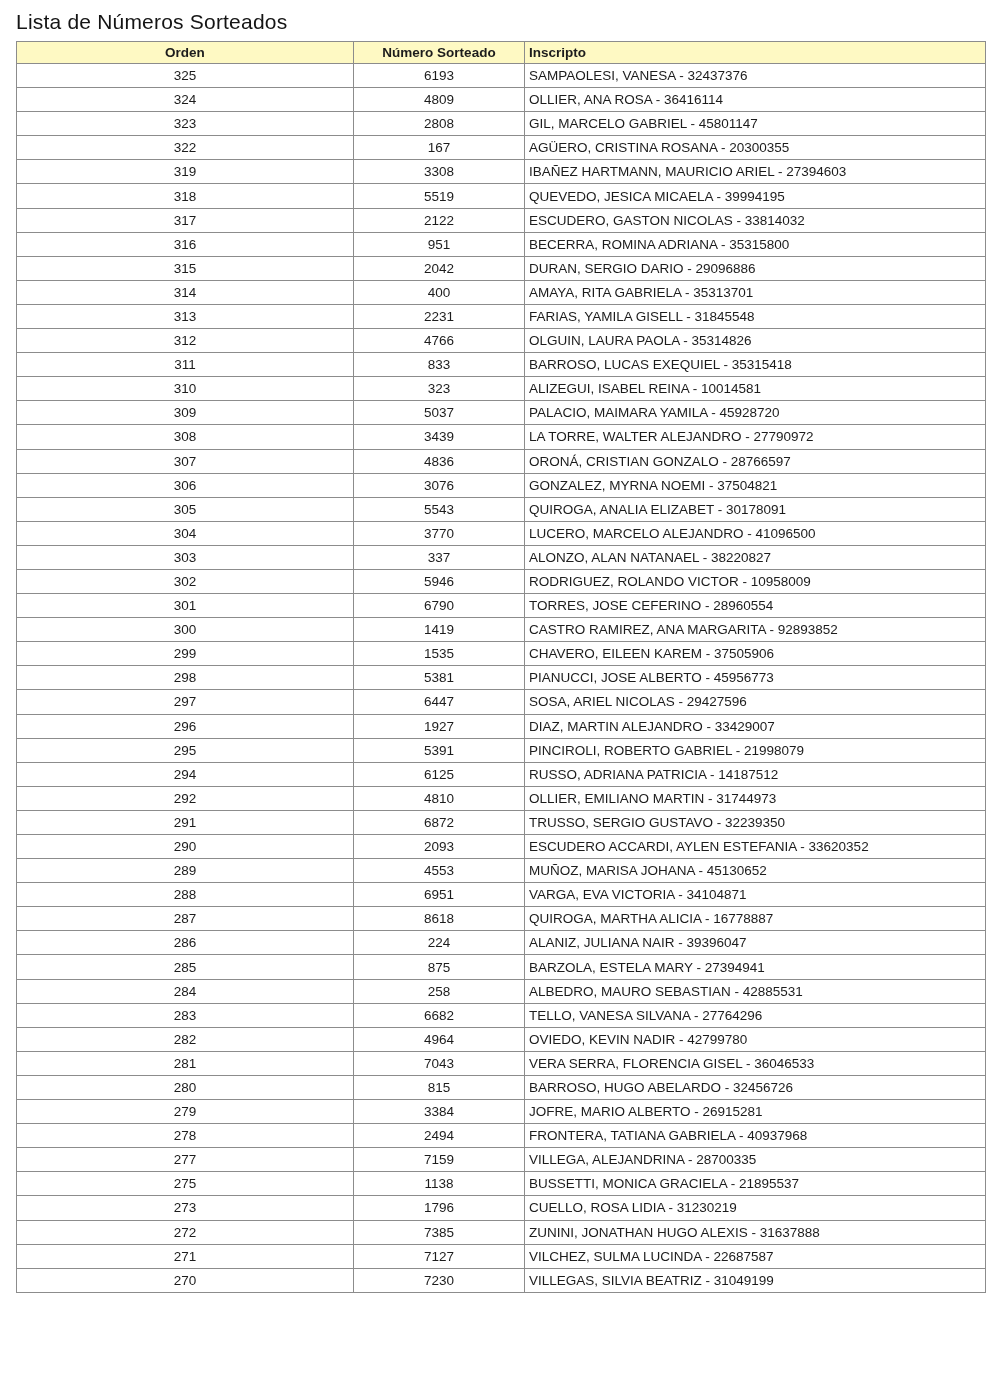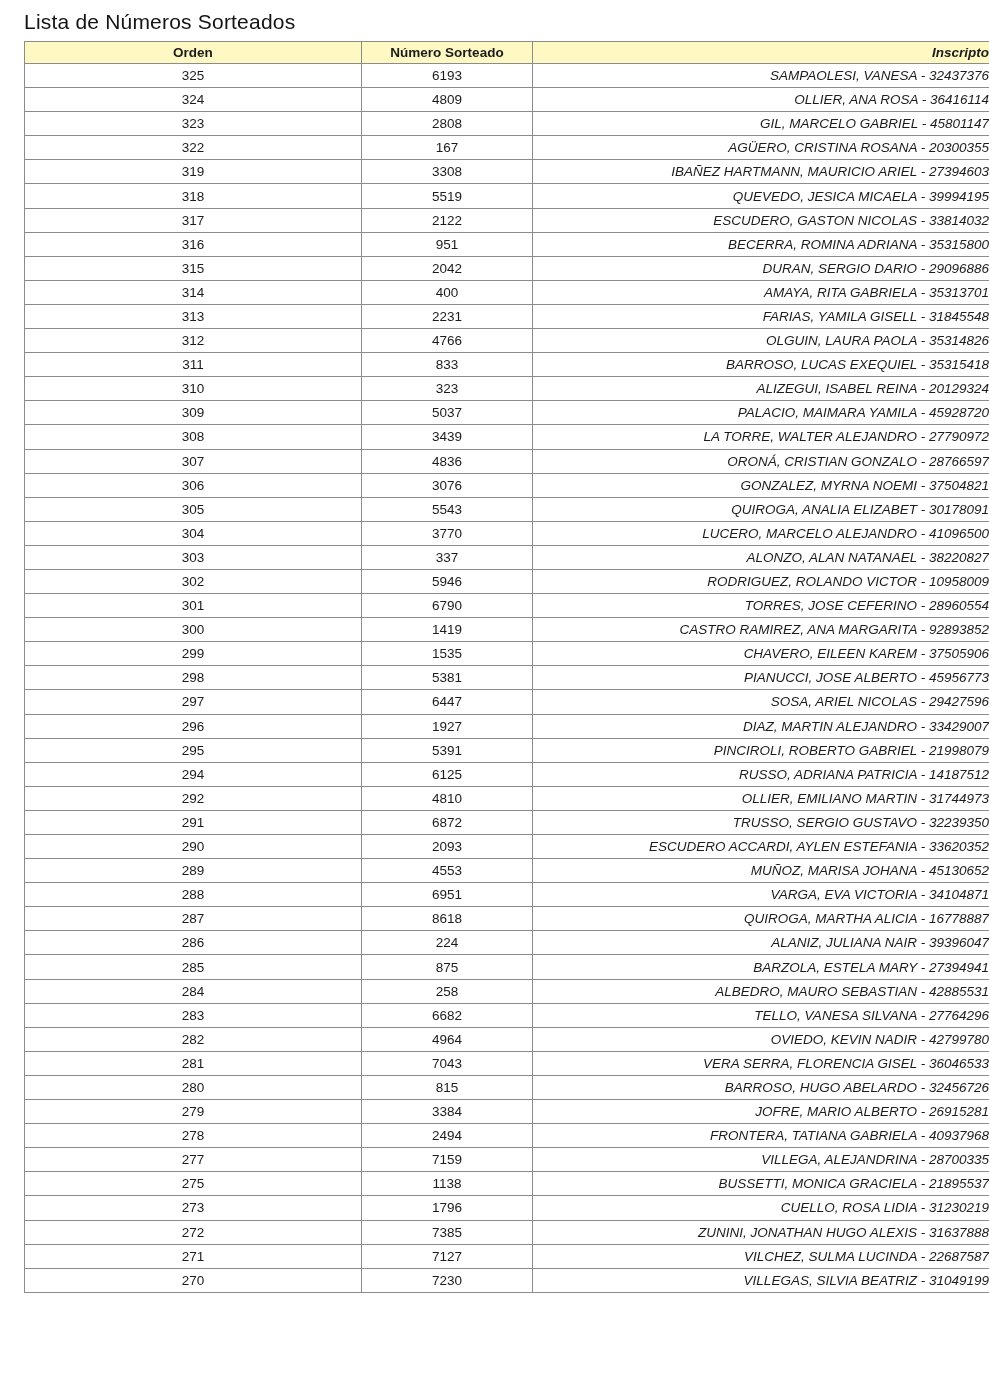--- a/index.html
+++ b/index.html
@@ -6,21 +6,21 @@
     margin: 0;
     padding: 0;
     background: #ffffff;
     font-family: "Liberation Sans", sans-serif;
   }
   .page {
     width: 989px;
     height: 1400px;
     background: #ffffff;
     box-sizing: border-box;
-    padding: 10px 0 0 24px;
+    padding: 10px 0 0 16px;
   }
   .page-title {
     font-size: 21px;
     font-weight: 400;
     color: #141414;
     margin: 0 0 7px 0;
     letter-spacing: 0.2px;
   }
   table.sorteo {
     border-collapse: collapse;
@@ -43,21 +43,21 @@
     font-weight: bold;
     height: 22px;
     padding: 0 4px;
   }
   table.sorteo td {
     height: 24.1px;
     padding: 0 4px;
     background: #ffffff;
   }
   th.h-orden, th.h-numero, td.orden, td.numero { text-align: center; }
-  th.h-inscripto, td.inscripto { text-align: right; padding-left: 5px; font-style: italic; }
+  th.h-inscripto, td.inscripto { text-align: left; padding-left: 5px; }
 </style>
 </head>
 <body>
 
 <div class="page">
   <h1 class="page-title">Lista de Números Sorteados</h1>
 
   <table class="sorteo">
     <colgroup>
       <col class="c-orden">
@@ -133,21 +133,21 @@
           <td class="inscripto">OLGUIN, LAURA PAOLA - 35314826</td>
         </tr>
         <tr>
           <td class="orden">311</td>
           <td class="numero">833</td>
           <td class="inscripto">BARROSO, LUCAS EXEQUIEL - 35315418</td>
         </tr>
         <tr>
           <td class="orden">310</td>
           <td class="numero">323</td>
-          <td class="inscripto">ALIZEGUI, ISABEL REINA - 20129324</td>
+          <td class="inscripto">ALIZEGUI, ISABEL REINA - 10014581</td>
         </tr>
         <tr>
           <td class="orden">309</td>
           <td class="numero">5037</td>
           <td class="inscripto">PALACIO, MAIMARA YAMILA - 45928720</td>
         </tr>
         <tr>
           <td class="orden">308</td>
           <td class="numero">3439</td>
           <td class="inscripto">LA TORRE, WALTER ALEJANDRO - 27790972</td>

